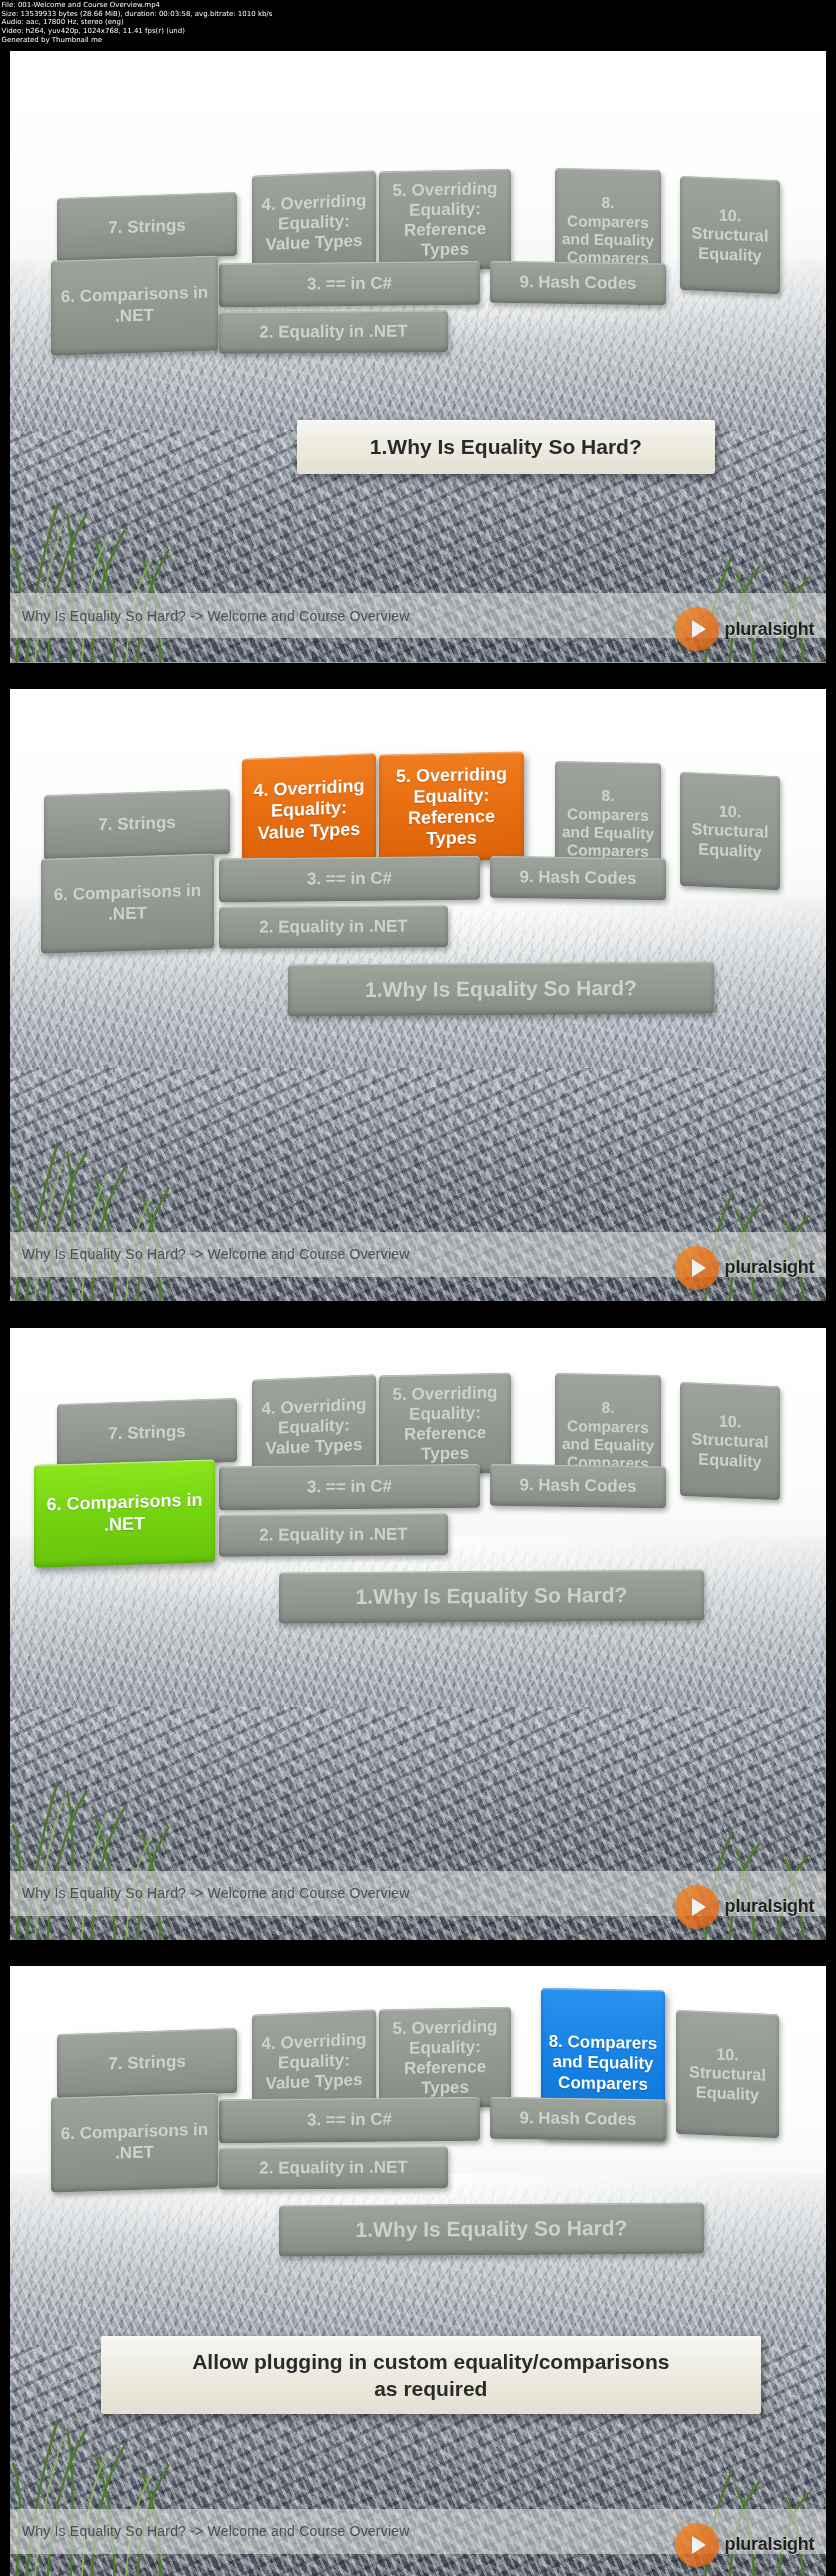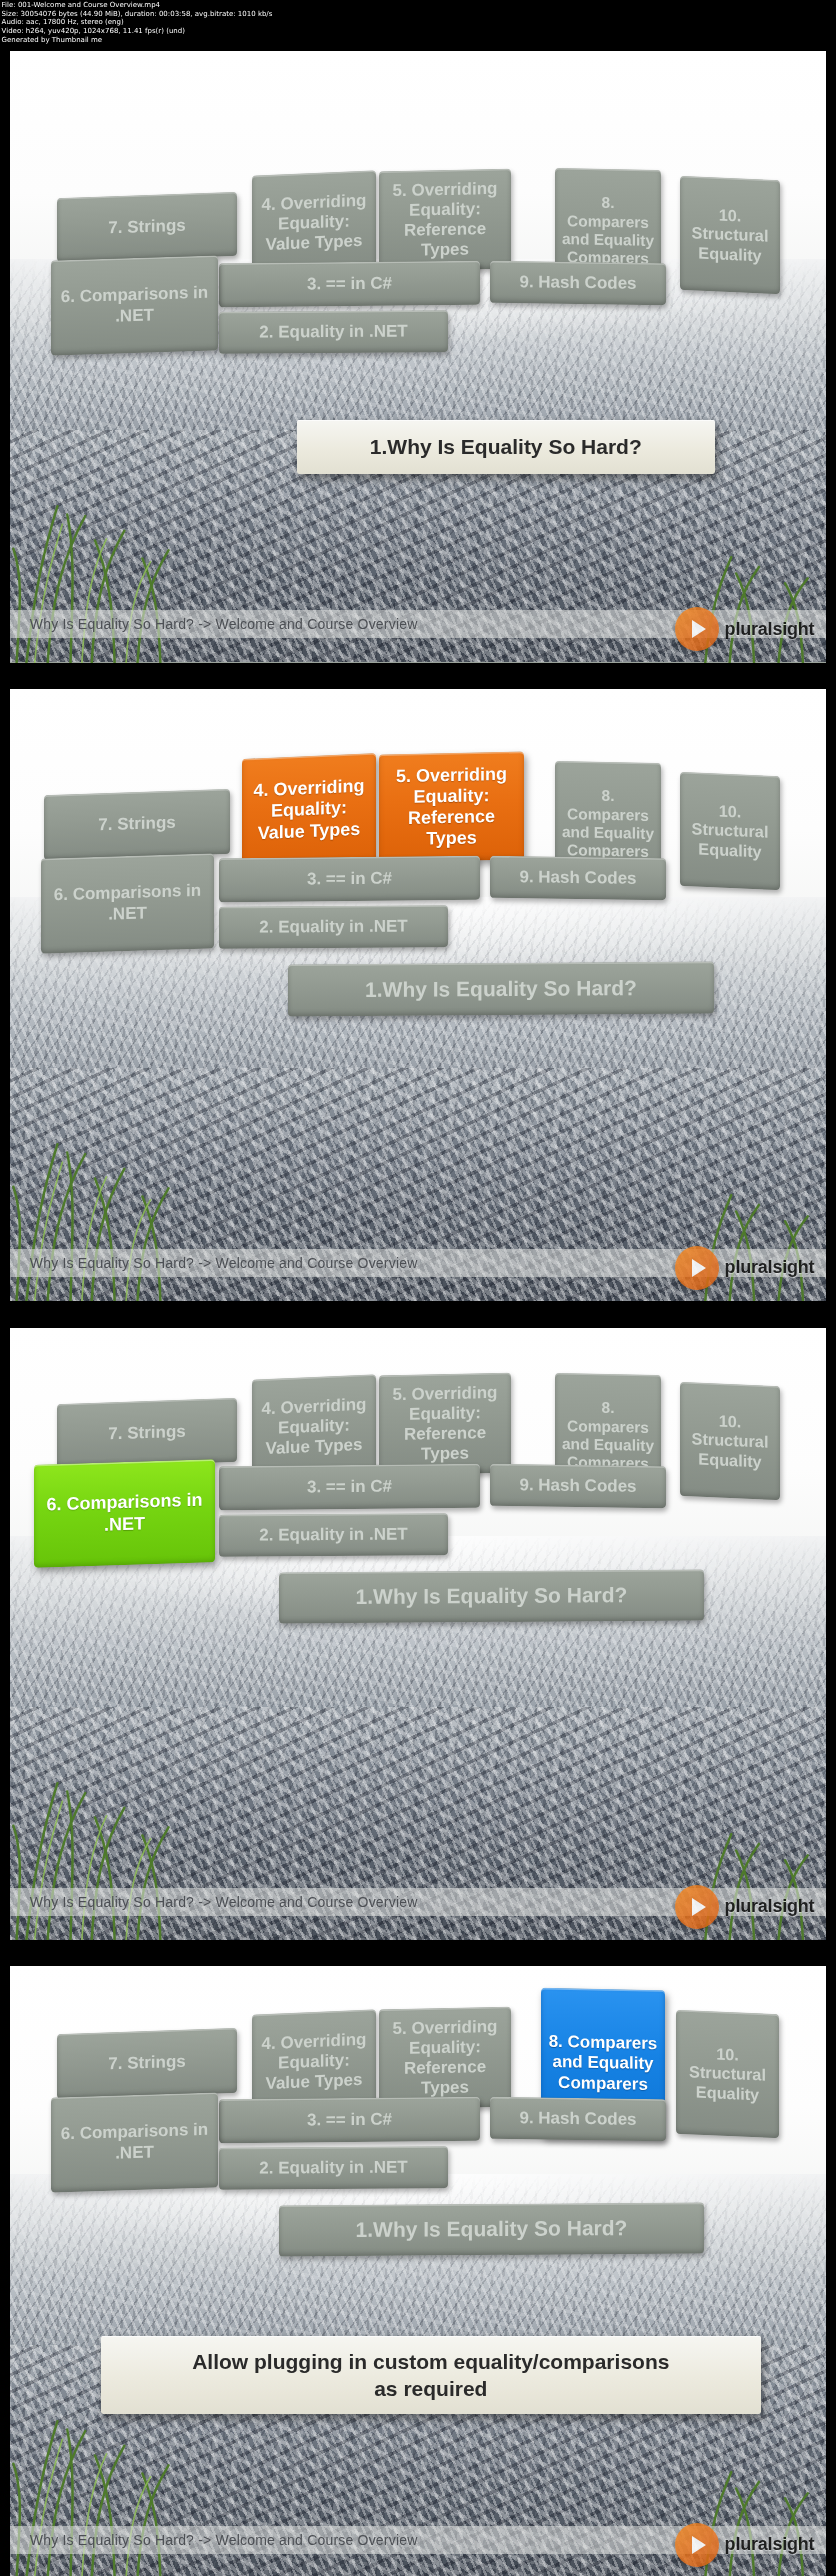--- a/index.html
+++ b/index.html
@@ -133,24 +133,24 @@
     line-height:1.30;
     box-shadow:
       inset 0 0.8px 0 rgba(255,255,255,.9),
       2.4px 4.1px 8.2px rgba(0,0,0,.40);
     padding:4.9px 11.4px;
     white-space:pre-line;
   }
 
   
   .fbar {
-    position:absolute; left:0; bottom:24.5px; width:100%; height:28px;
+    position:absolute; left:0; bottom:24.5px; width:100%; height:45px;
     background:rgba(226,228,226,.55);
     display:flex; align-items:center;
-    padding-left:20px;
+    padding-left:12px;
     color:#4c4f54;
     font-family:"Liberation Sans", sans-serif;
     font-size:14px; font-weight:500;
     letter-spacing:0.2px;
   }
   
   .psmark {
     position:absolute; right:11.4px; bottom:11.4px;
     display:flex; align-items:center; gap:5.7px; opacity:.82;
   }
@@ -172,21 +172,21 @@
     font-family:"Liberation Sans", sans-serif;
     text-shadow:0 0.8px 0.8px rgba(255,255,255,.5);
     letter-spacing:-0.2px;
   }
 </style>
 </head>
 <body>
 
 <div id="meta">
   <div>File: 001-Welcome and Course Overview.mp4</div>
-  <div>Size: 30054076 bytes (44.90 MiB), duration: 00:03:58, avg.bitrate: 1010 kb/s</div>
+  <div>Size: 13539933 bytes (28.66 MiB), duration: 00:03:58, avg.bitrate: 1010 kb/s</div>
   <div>Audio: aac, 17800 Hz, stereo (eng)</div>
   <div>Video: h264, yuv420p, 1024x768, 11.41 fps(r) (und)</div>
   <div>Generated by Thumbnail me</div>
 </div>
 
 <div id="sheet">
 
   <div class="frame f1">
     <div class="scene">
       <div class="sky"></div>

